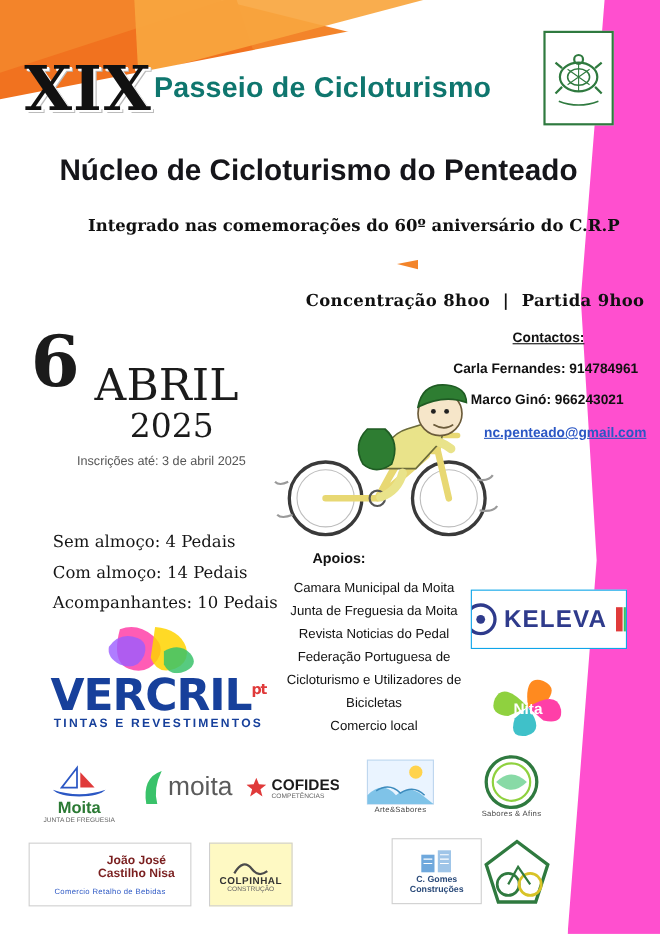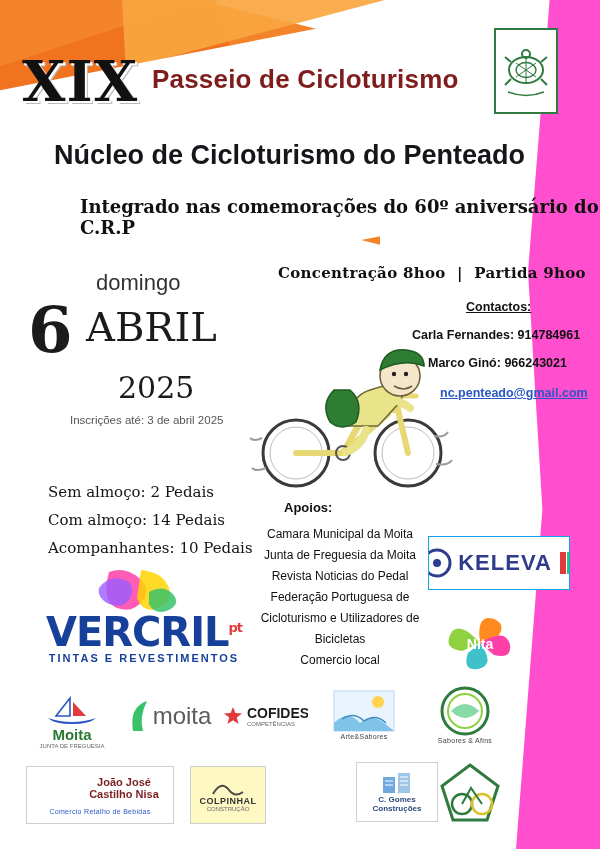--- a/index.html
+++ b/index.html
@@ -81,38 +81,38 @@
     font-family: "DejaVu Serif", serif;
     font-weight: bold;
     font-size: 56px;
     letter-spacing: 1px;
     color: #111;
     -webkit-text-stroke: 0px;
     text-shadow: 2px 2px 0 #ffffff, 3px 3px 0 #bbb;
   }
   .title-passeio {
     position: absolute;
-    left: 152px; top: 64px;
+    left: 140px; top: 64px;
     font-size: 26px;
     font-weight: bold;
-    color: #7f1d1d;
+    color: #0f766e;
     letter-spacing: .2px;
   }
   .title-nucleo {
     position: absolute;
     left: 54px; top: 140px;
     font-size: 27px;
     font-weight: bold;
     color: #15151a;
   }
   .subtitle-integrado {
     position: absolute;
     left: 80px; top: 196px;
     font-family: "DejaVu Serif", serif;
-    font-size: 18px;
+    font-size: 15px;
     font-weight: bold;
     color: #111;
   }
 
   
   .domingo {
     position: absolute;
     left: 96px; top: 270px;
     font-size: 22px;
     color: #333;
@@ -120,21 +120,21 @@
   .day-number {
     position: absolute;
     left: 28px; top: 292px;
     font-family: "DejaVu Serif", serif;
     font-size: 64px;
     font-weight: bold;
     color: #1b1b1b;
   }
   .month {
     position: absolute;
-    left: 86px; top: 304px;
+    left: 86px; top: 328px;
     font-family: "DejaVu Serif", serif;
     font-size: 40px;
     color: #1b1b1b;
   }
   .year {
     position: absolute;
     left: 118px; top: 370px;
     font-family: "DejaVu Serif", serif;
     font-size: 30px;
     color: #1b1b1b;
@@ -312,28 +312,27 @@
       <path d="M11 22 L5 17 M41 22 L47 17 M11 39 L5 45 M41 39 L47 45" stroke="#2f7a3f" stroke-width="2" fill="none"></path>
       <path d="M8 52 q18 7 36 0" stroke="#2f7a3f" stroke-width="1.4" fill="none"></path>
     </svg>
   </div>
 
   <div class="title-xix">XIX</div>
   <div class="title-passeio">Passeio de Cicloturismo</div>
   <div class="title-nucleo">Núcleo de Cicloturismo do Penteado</div>
   <div class="subtitle-integrado">Integrado nas comemorações do 60º aniversário do C.R.P</div>
 
-  <div class="domingo">domingo</div>
   <div class="day-number">6</div>
   <div class="month">ABRIL</div>
   <div class="year">2025</div>
   <div class="inscricoes">Inscrições até: 3 de abril 2025</div>
 
   <div class="prices">
-    <div>Sem almoço: 2 Pedais</div>
+    <div>Sem almoço: 4 Pedais</div>
     <div>Com almoço: 14 Pedais</div>
     <div>Acompanhantes: 10 Pedais</div>
   </div>
 
   <div class="concentracao">
     <span>Concentração 8hoo</span>
     <span class="sep">|</span>
     <span>Partida 9hoo</span>
   </div>
 

